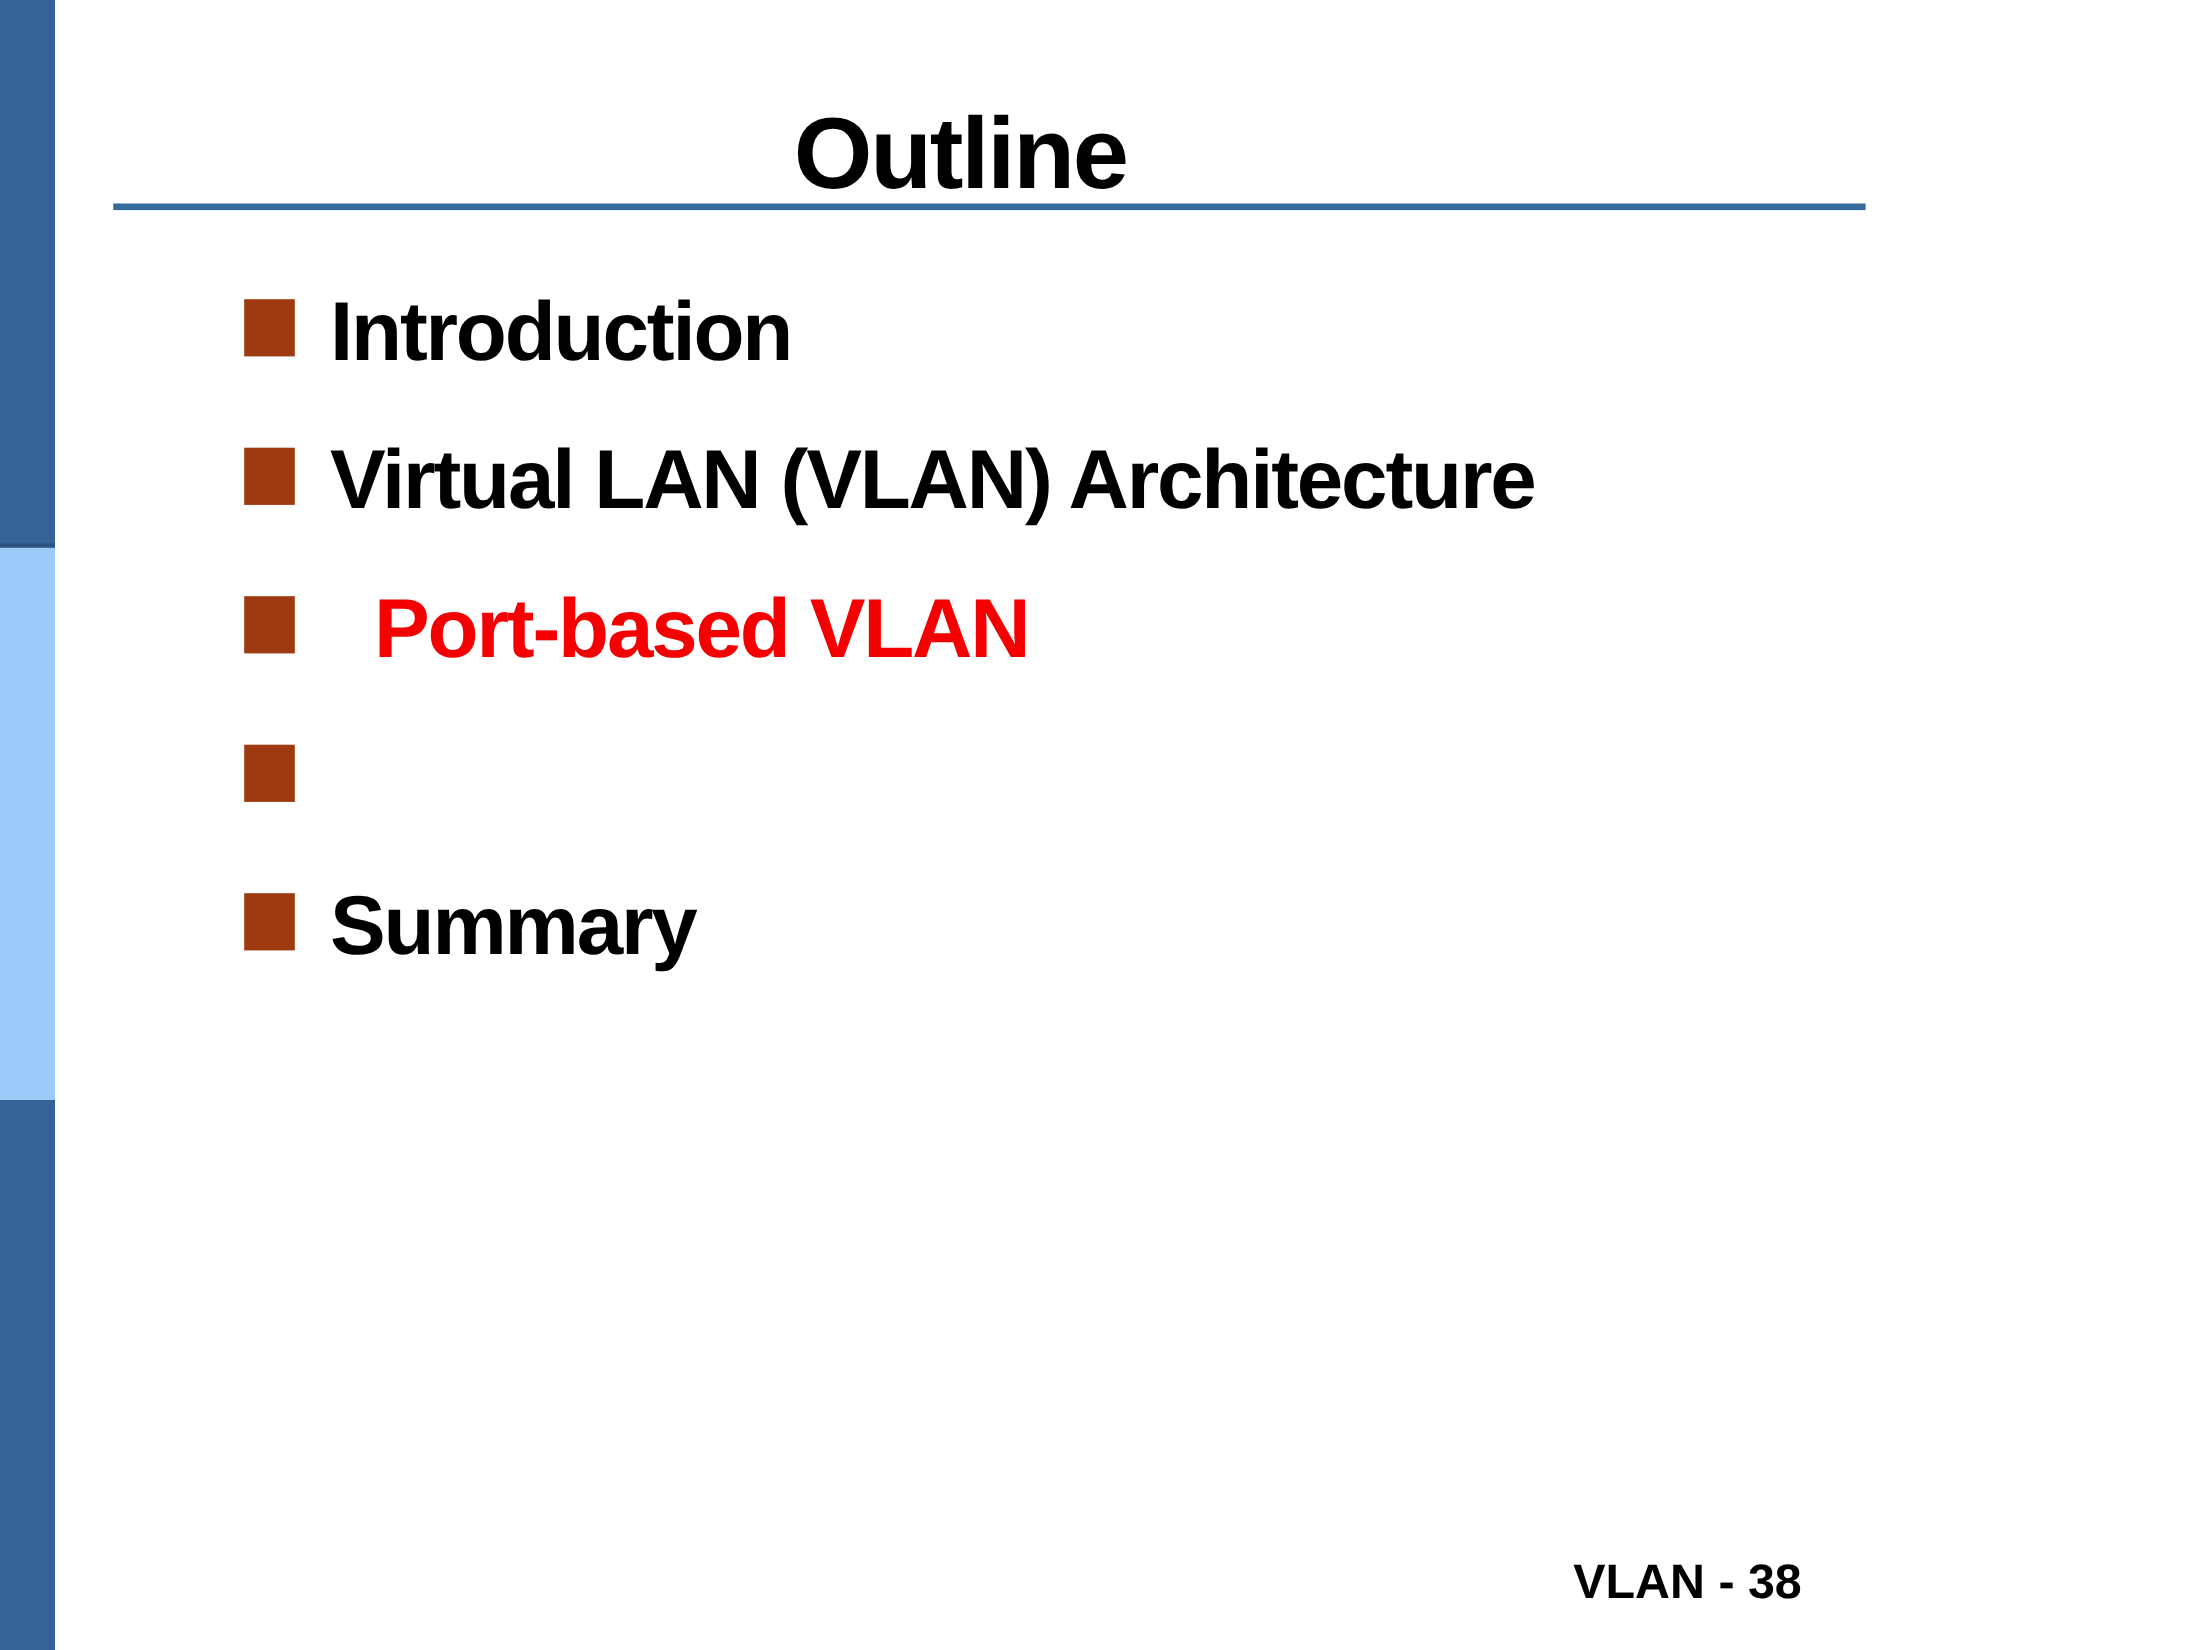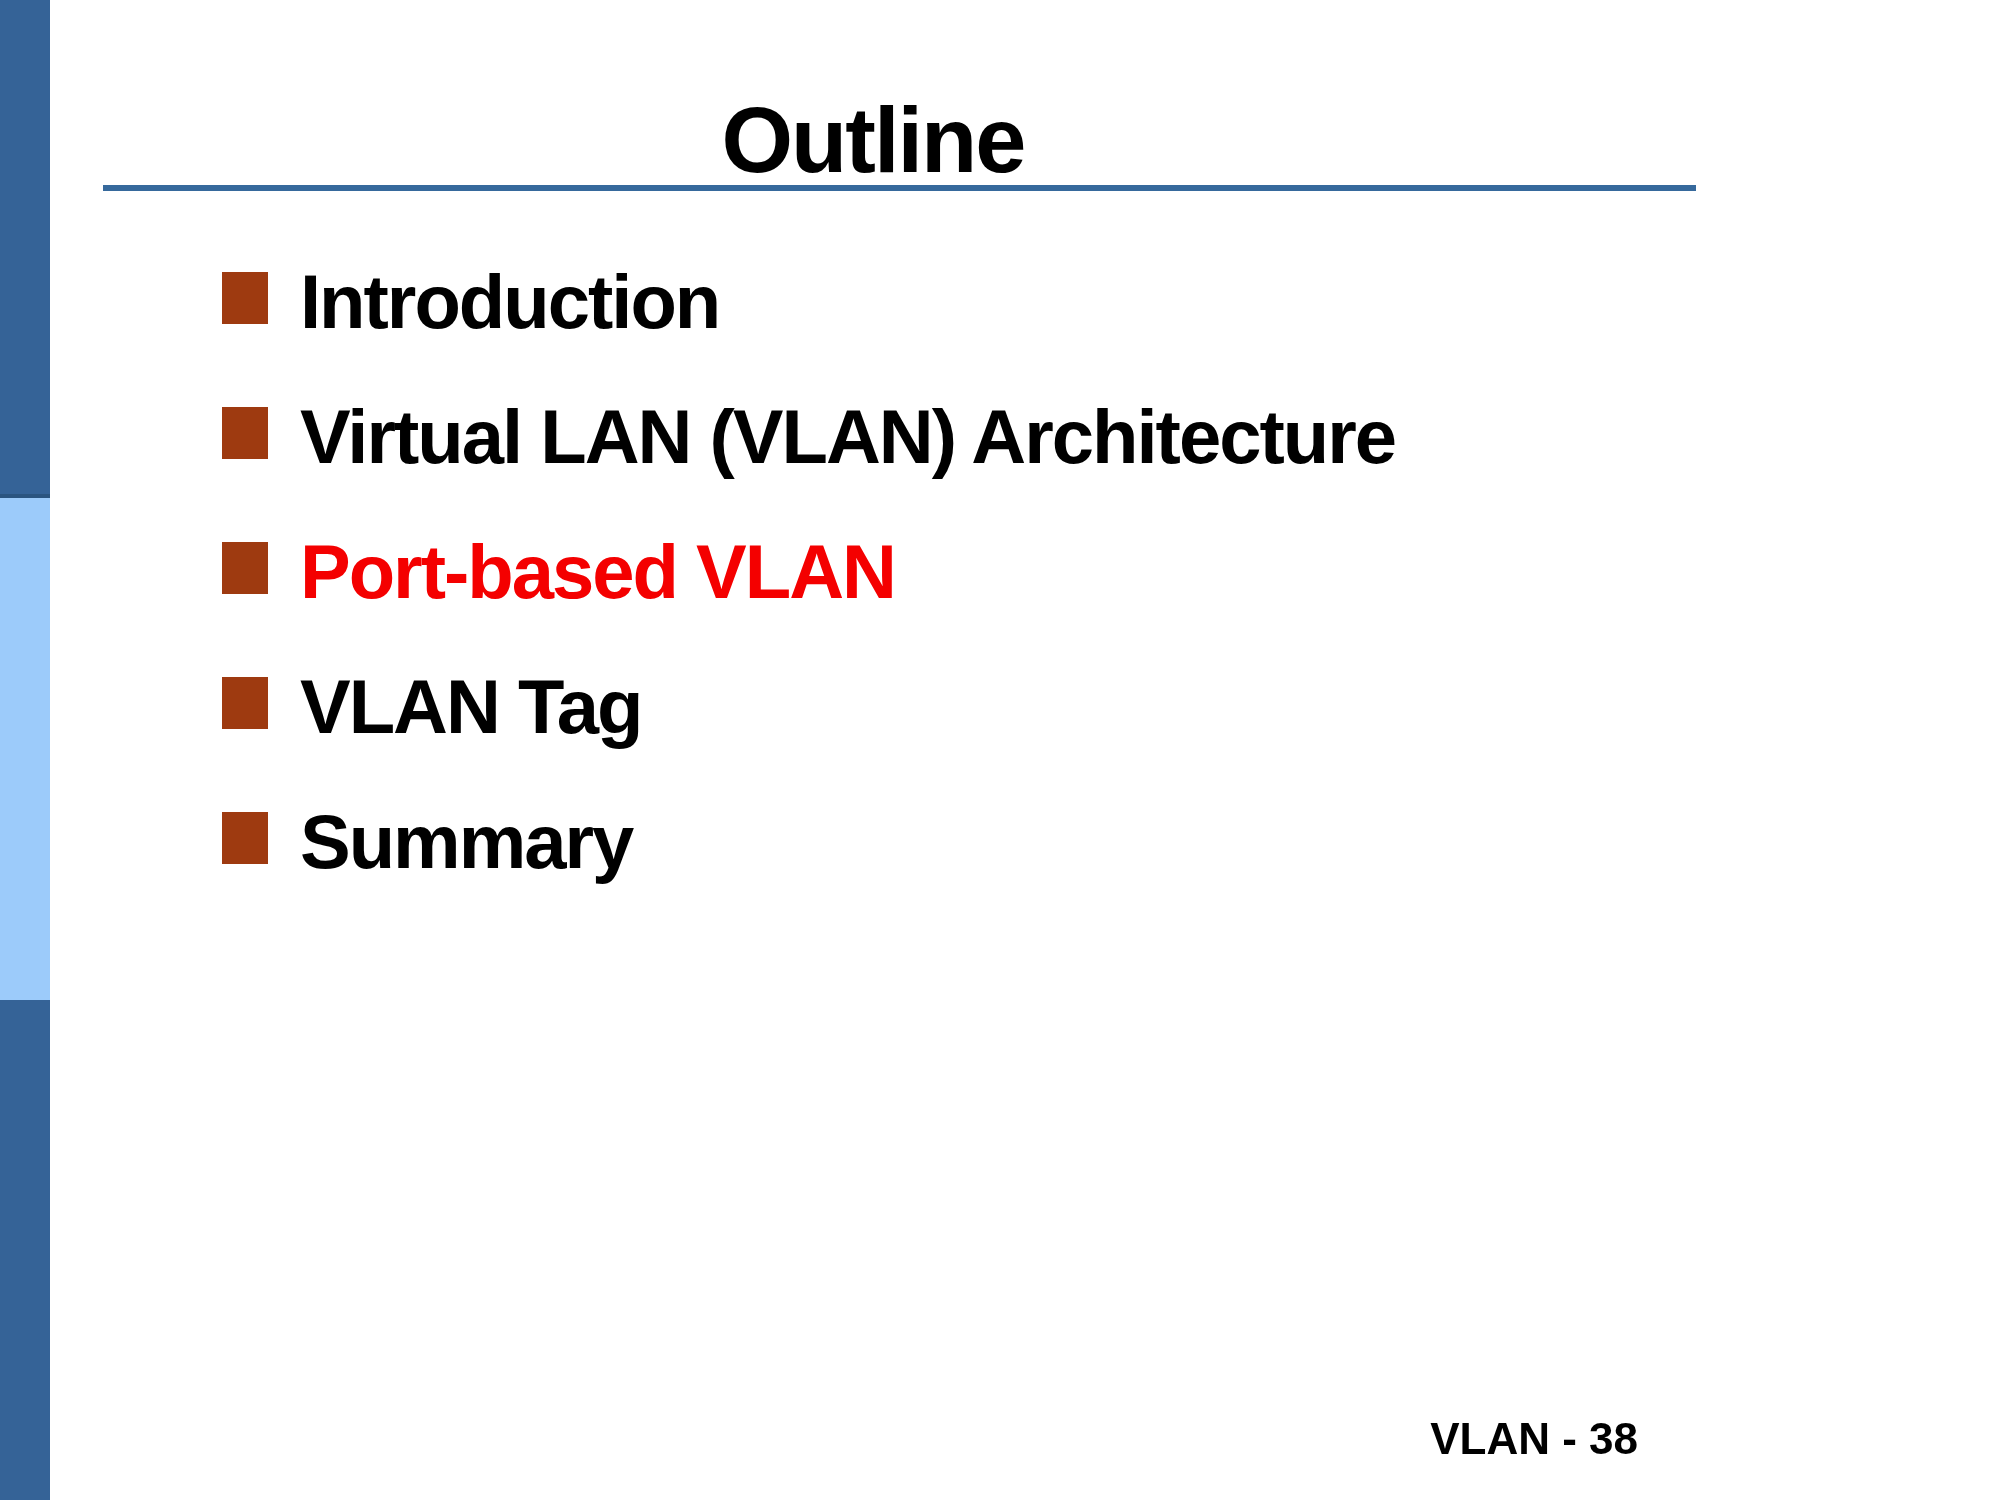--- a/index.html
+++ b/index.html
@@ -90,20 +90,21 @@
   .item-label {
     font-size: 76px;
     font-weight: bold;
     letter-spacing: -2px;
     line-height: 1.15;
     white-space: nowrap;
     color: var(--text, #000000);
   }
   .item.highlight .item-label {
     color: var(--highlight-text, #f40000);
+    margin-left: 40px;
   }
 
   
   .footer {
     position: absolute;
     right: 58px;
     bottom: 36px;
     font-size: 44px;
     font-weight: bold;
     letter-spacing: 0px;
@@ -132,21 +133,20 @@
     <li class="item">
       <span class="sq"></span>
       <span class="item-label">Virtual LAN (VLAN) Architecture</span>
     </li>
     <li class="item highlight">
       <span class="sq"></span>
       <span class="item-label">Port-based VLAN</span>
     </li>
     <li class="item">
       <span class="sq"></span>
-      <span class="item-label">VLAN Tag</span>
     </li>
     <li class="item">
       <span class="sq"></span>
       <span class="item-label">Summary</span>
     </li>
   </ul>
 
   <div class="footer">VLAN - 38</div>
 
 </div>

